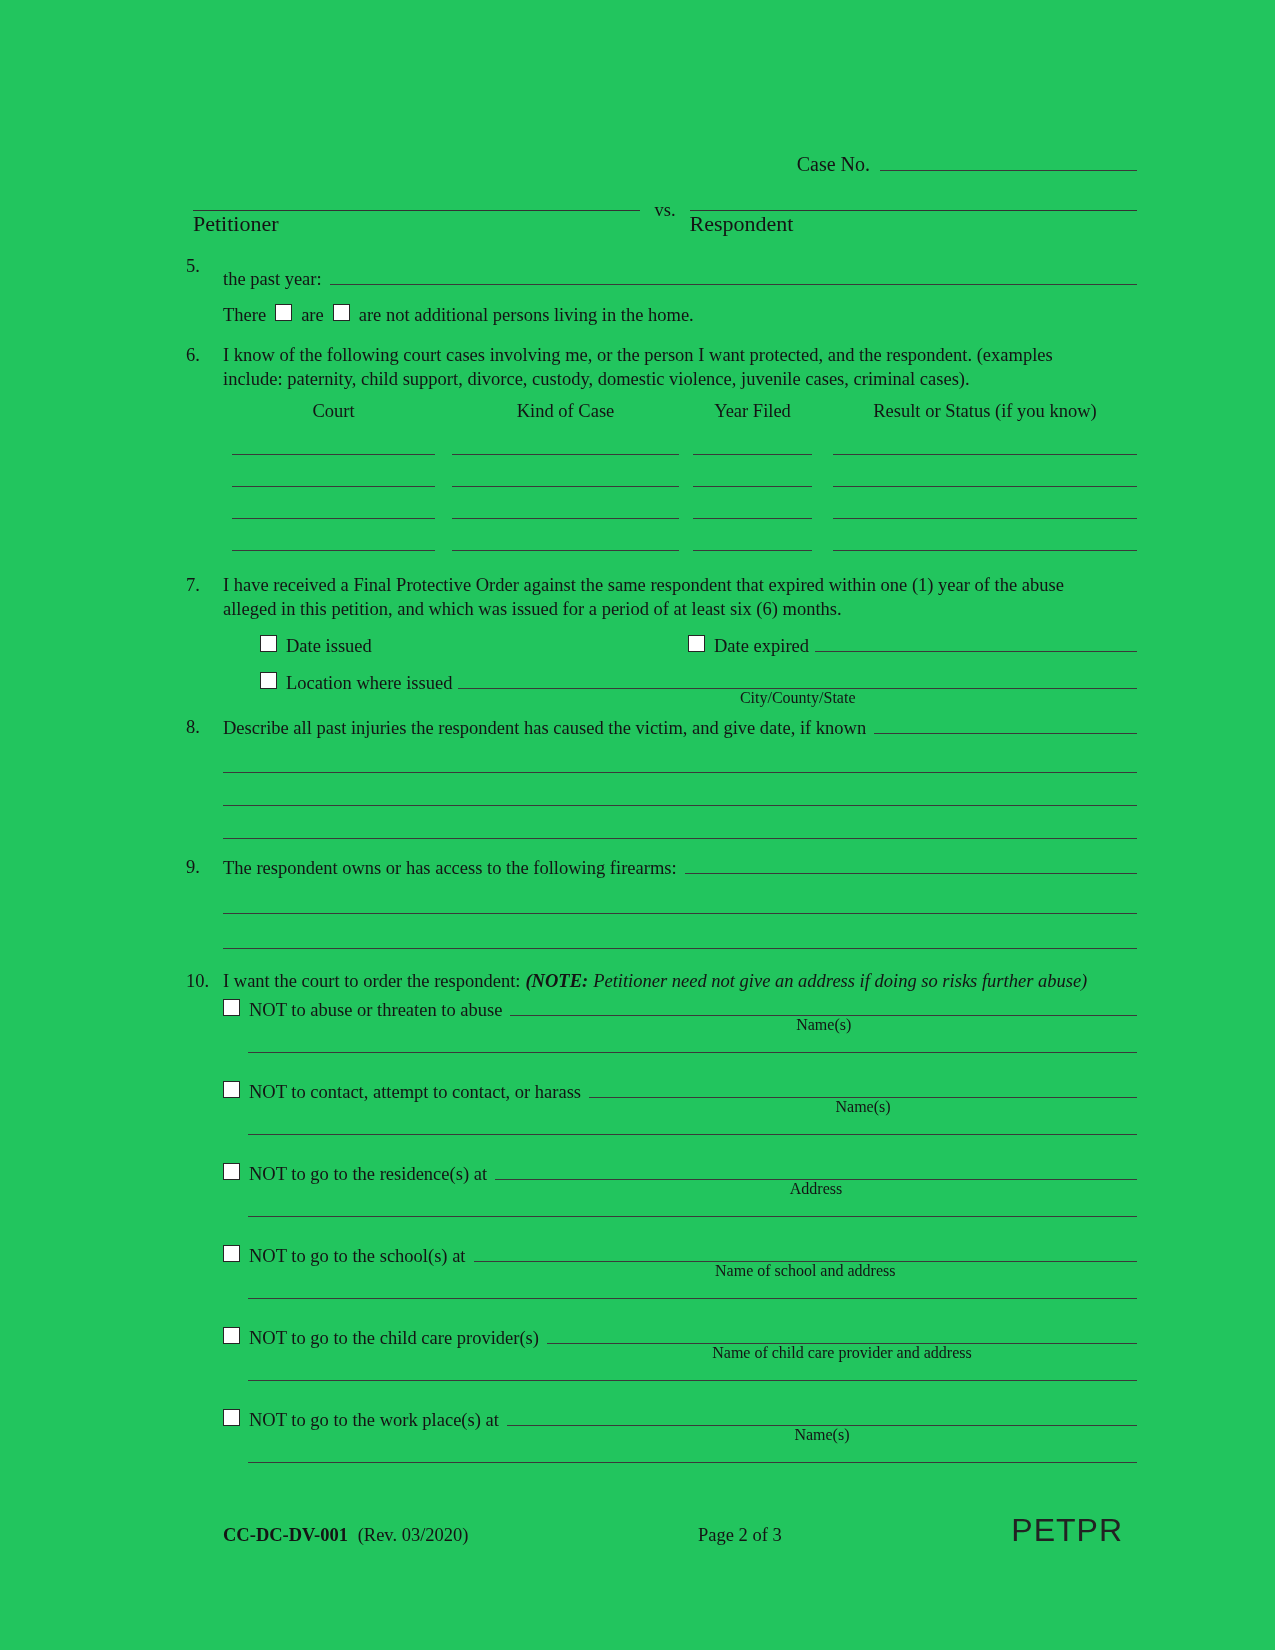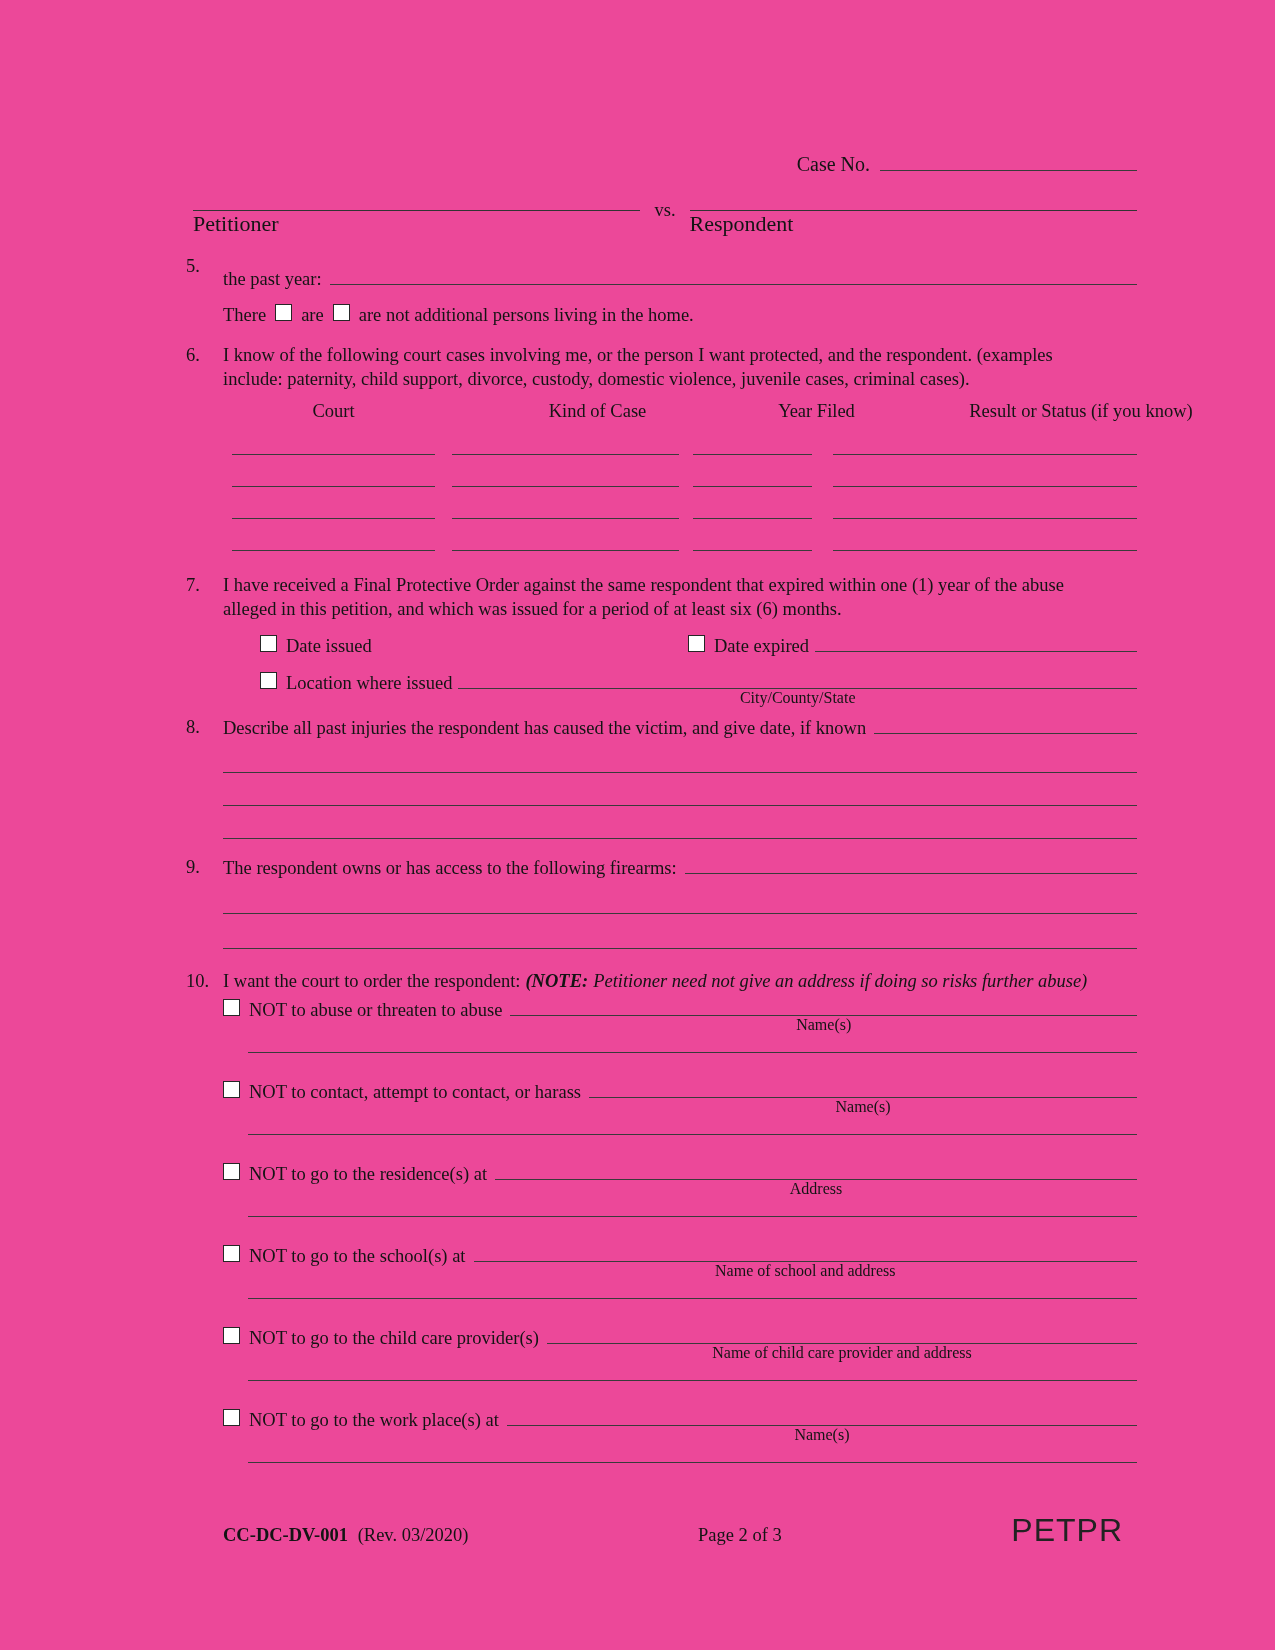--- a/index.html
+++ b/index.html
@@ -1,20 +1,20 @@
 <!DOCTYPE html>
 <html><head>
 <meta charset="utf-8">
 <style>
   html,body{margin:0;padding:0;background:#9a9a9a;}
   .page{
     position:relative;
     width:1275px;height:1650px;
     margin:0 auto;
-    background:#ec4899;
+    background:#22c55e;
     box-sizing:border-box;
     padding:152px 138px 0 186px;
     font-family:"Liberation Serif","DejaVu Serif",serif;
     font-size:18.5px;
     line-height:24px;
     color:#141414;
   }
   
   .frow{display:flex;align-items:baseline;}
   
@@ -36,21 +36,21 @@
   .pline{border-top:1.5px solid #333;height:0;}
   .plabel{text-align:left;font-size:22px;margin-top:1px;}
   .vs{flex:none;margin:0 14px;position:relative;top:-12px;}
 
   .mt12{margin-top:12px;}
   #i5{margin-top:18px;}
   .gap{margin:0 9px;}
 
   #i6{margin-top:16px;}
   .tbl{margin-top:8px;}
-  .thead{display:flex;padding-left:9px;height:24px;gap:32px;}
+  .thead{display:flex;padding-left:9px;height:24px;}
   .th{text-align:center;}
   .c1{width:203px;flex:none;}
   .c2{width:227px;flex:none;margin-left:17px;}
   .c3{width:119px;flex:none;margin-left:14px;}
   .c4{width:304px;flex:none;margin-left:21px;}
   .trow{display:flex;padding-left:9px;height:32px;}
   .trow:first-of-type{margin-top:2px;}
   .td{height:31px;border-bottom:1px solid #3a3a3a;}
 
   #i7{margin-top:22px;}

